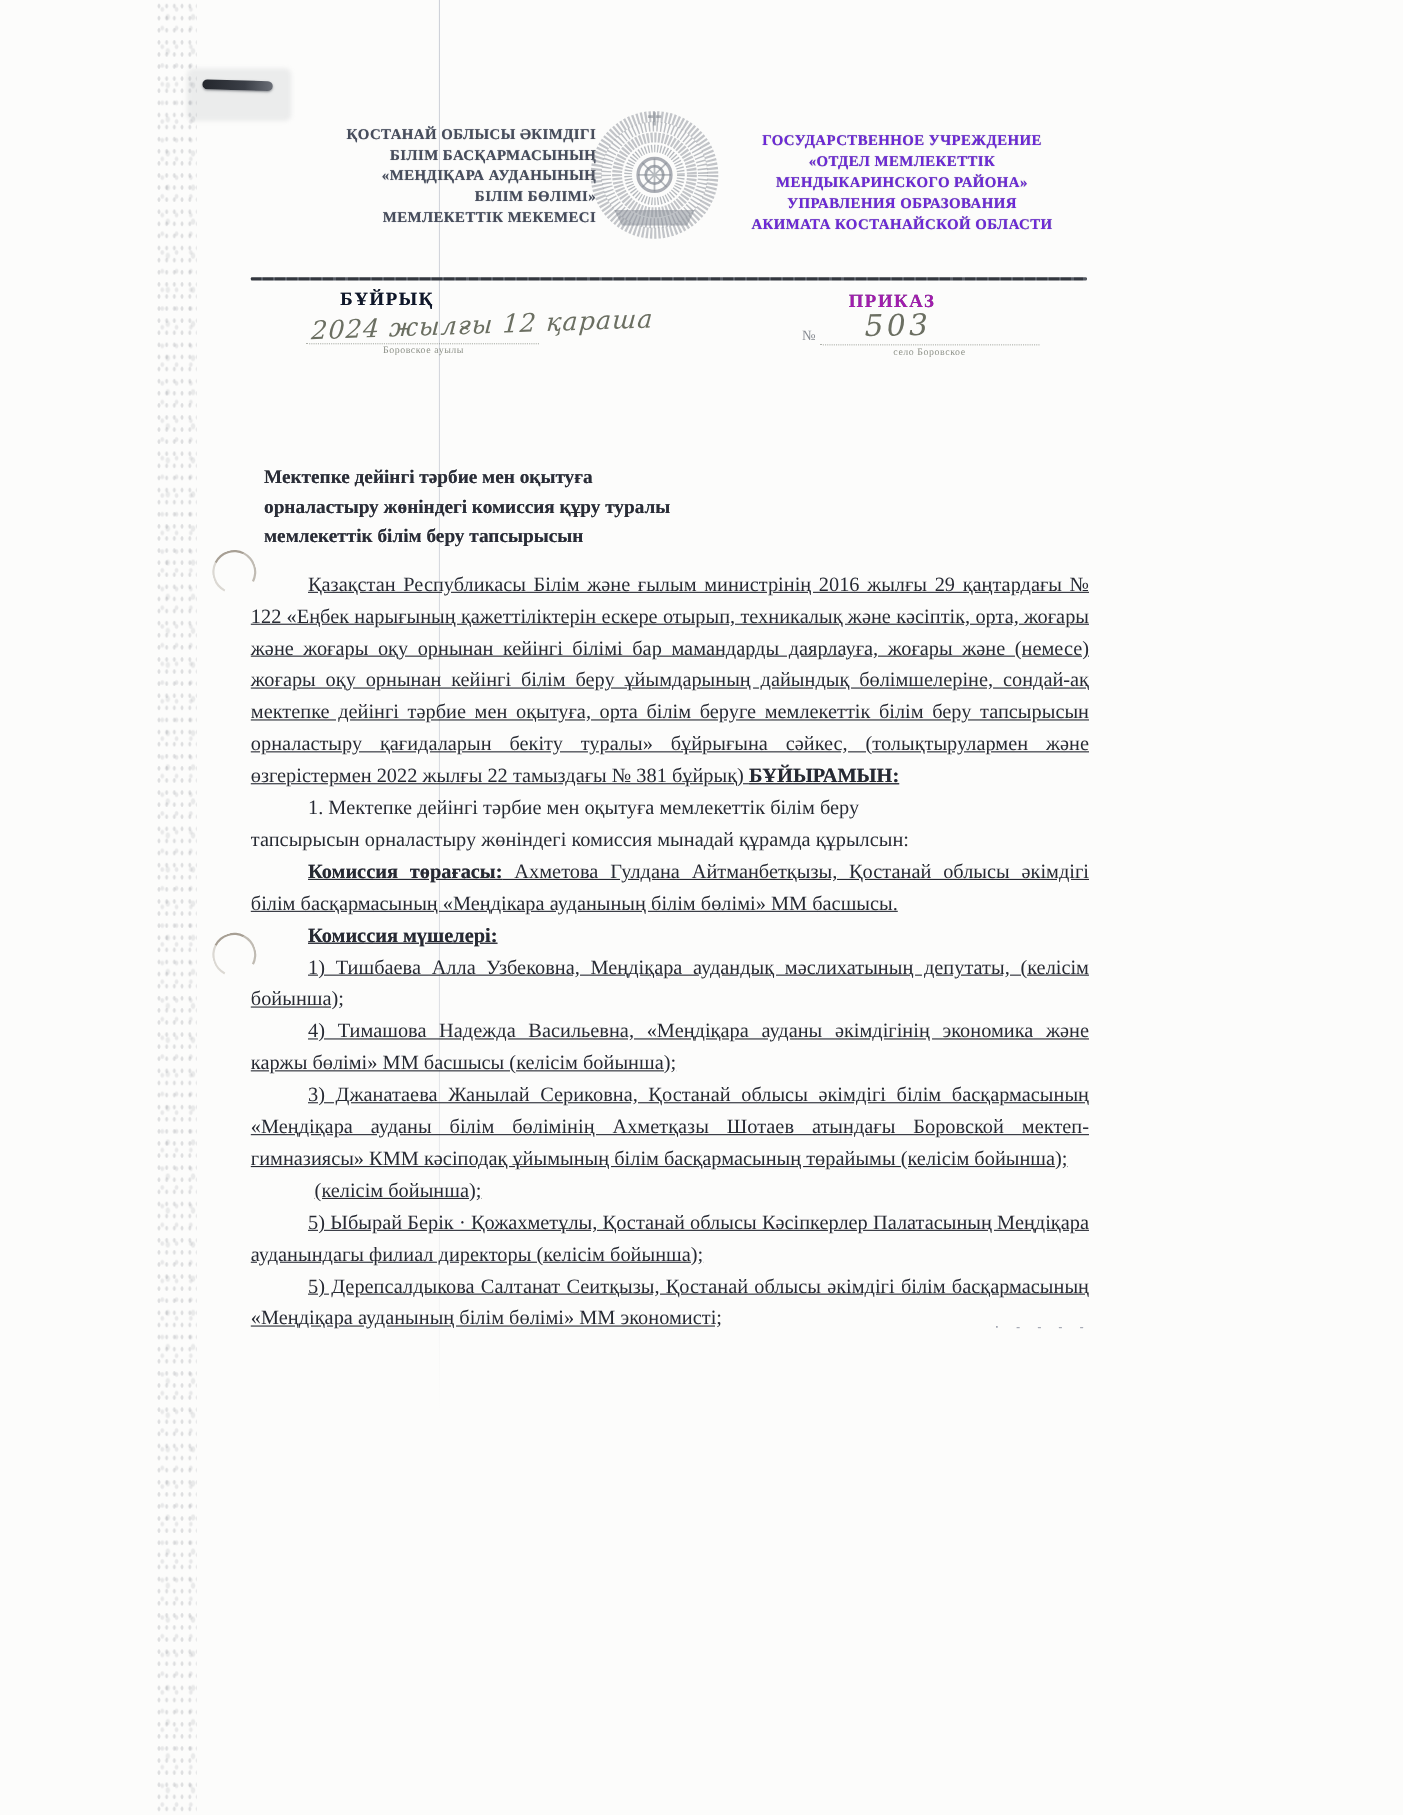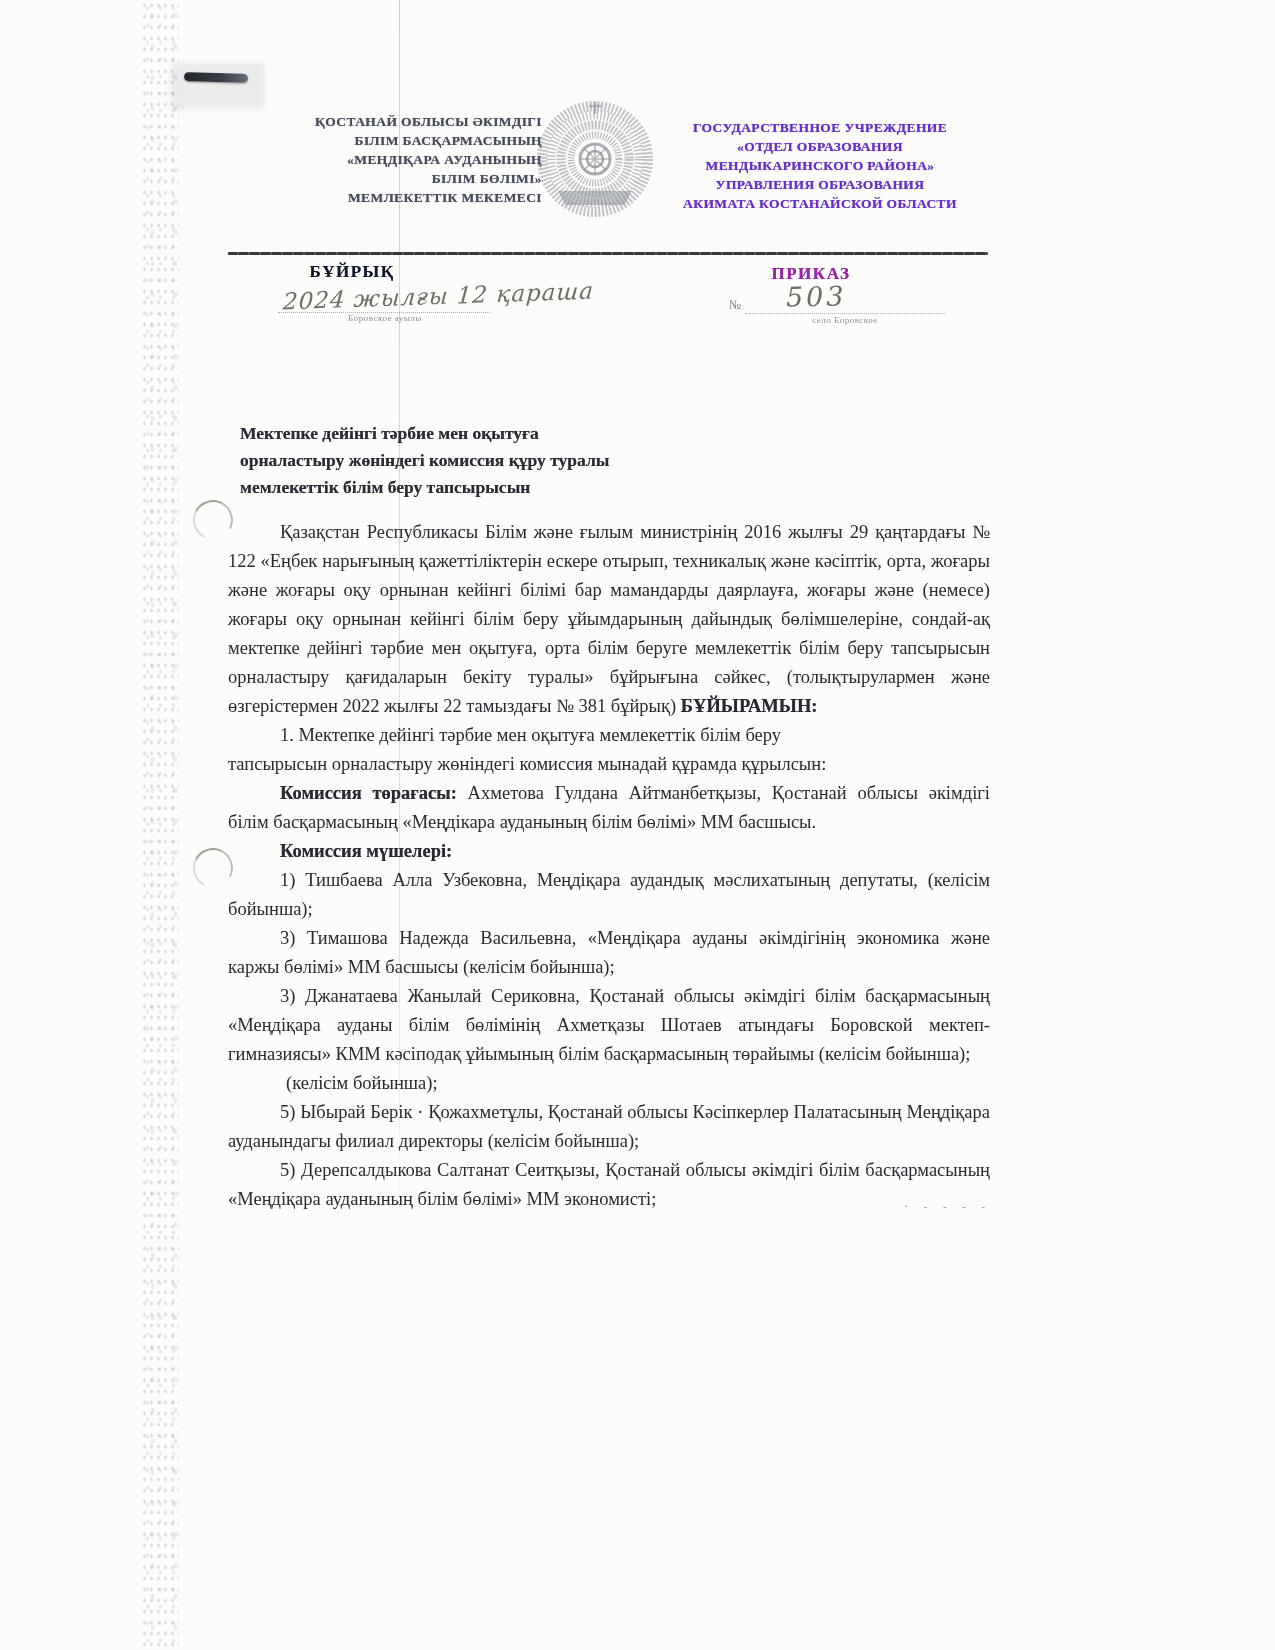--- a/index.html
+++ b/index.html
@@ -115,21 +115,21 @@
   
   .doc-title{
     position:absolute;left:240px;top:420px;width:600px;
     font-weight:bold;font-size:17.5px;line-height:27px;color:#2a2d37;
     text-shadow:0 0 .5px rgba(42,45,55,.7);
   }
   .body-text{
     position:absolute;left:228px;top:518px;width:762px;
     font-size:18.5px;line-height:29px;color:#272a33;
   }
-  .body-text p{margin:0;text-align:justify;text-indent:52px;}
+  .body-text p{margin:0;text-align:justify;text-indent:52px;text-decoration:underline;}
   .body-text .nojust{text-align:left;}
   .b{font-weight:bold;text-shadow:0 0 .5px rgba(39,42,51,.7);}
   .line-indent{padding-left:52px;}
   .stray{padding-left:6px;text-align:left;text-indent:0;}
 </style>
 </head>
 <body>
 
 <div class="page">
 
@@ -160,21 +160,21 @@
         <circle cx="61" cy="63" r="8" stroke-width="2.5" opacity=".75"></circle>
         <path d="M61 48 L61 78 M46 63 L76 63 M50 52 L72 74 M72 52 L50 74" stroke-width="1.6" opacity=".6"></path>
         <path d="M61 6 L61 18 M55 10 L67 10" stroke-width="2.5" opacity=".6"></path>
         <path d="M26 96 L96 96 L90 108 L32 108 Z" stroke-width="2" fill="#7b818c" opacity=".55"></path>
       </g>
     </svg>
   </div>
 
   <div class="org-right">
     <div>ГОСУДАРСТВЕННОЕ УЧРЕЖДЕНИЕ</div>
-    <div>«ОТДЕЛ ОБРАЗОВАНИЯ</div>
+    <div>«ОТДЕЛ МЕМЛЕКЕТТІК</div>
     <div>МЕНДЫКАРИНСКОГО РАЙОНА»</div>
     <div>УПРАВЛЕНИЯ ОБРАЗОВАНИЯ</div>
     <div>АКИМАТА КОСТАНАЙСКОЙ ОБЛАСТИ</div>
   </div>
 
   <div class="head-rule"></div>
   <div class="word-buyryk">БҰЙРЫҚ</div>
   <div class="word-prikaz">ПРИКАЗ</div>
 
   <div class="hand hand-date">2024 жылғы 12 қараша</div>
@@ -196,20 +196,20 @@
     <p><span>Қазақстан Республикасы Білім және ғылым министрінің 2016 жылғы 29 қаңтардағы № 122 «Еңбек нарығының қажеттіліктерін ескере отырып, техникалық және кәсіптік, орта, жоғары және жоғары оқу орнынан кейінгі білімі бар мамандарды даярлауға, жоғары және (немесе) жоғары оқу орнынан кейінгі білім беру ұйымдарының дайындық бөлімшелеріне, сондай-ақ мектепке дейінгі тәрбие мен оқытуға, орта білім беруге мемлекеттік білім беру тапсырысын орналастыру қағидаларын бекіту туралы» бұйрығына сәйкес, (толықтырулармен және өзгерістермен 2022 жылғы 22 тамыздағы № 381 бұйрық) </span><span class="b">БҰЙЫРАМЫН:</span></p>
 
     <div class="nojust line-indent">1.  Мектепке дейінгі тәрбие мен оқытуға мемлекеттік білім беру</div>
     <div class="nojust">тапсырысын орналастыру жөніндегі комиссия мынадай құрамда құрылсын:</div>
 
     <p><span class="b">Комиссия төрағасы:</span><span> Ахметова Гулдана Айтманбетқызы, Қостанай облысы әкімдігі білім басқармасының «Меңдікара ауданының білім бөлімі» ММ басшысы.</span></p>
 
     <p class="nojust"><span class="b">Комиссия мүшелері:</span></p>
 
     <p>1)  Тишбаева Алла Узбековна, Меңдіқара аудандық мәслихатының депутаты, (келісім бойынша);</p>
-    <p>3)  Тимашова Надежда Васильевна, «Меңдіқара ауданы әкімдігінің экономика және каржы бөлімі» ММ басшысы (келісім бойынша);</p>
+    <p>4)  Тимашова Надежда Васильевна, «Меңдіқара ауданы әкімдігінің экономика және каржы бөлімі» ММ басшысы (келісім бойынша);</p>
     <p>3)  Джанатаева Жанылай Сериковна, Қостанай облысы әкімдігі білім басқармасының «Меңдіқара ауданы білім бөлімінің Ахметқазы Шотаев атындағы Боровской мектеп-гимназиясы» КММ кәсіподақ ұйымының білім басқармасының төрайымы (келісім бойынша);</p>
     <p class="stray">(келісім бойынша);</p>
     <p>5)  Ыбырай Берік · Қожахметұлы, Қостанай облысы Кәсіпкерлер Палатасының Меңдіқара ауданындагы филиал директоры (келісім бойынша);</p>
     <p>5) Дерепсалдыкова Салтанат Сеитқызы, Қостанай облысы әкімдігі білім басқармасының «Меңдіқара ауданының білім бөлімі» ММ экономисті;</p>
   </div>
 
 </div>
 
 </body></html>

